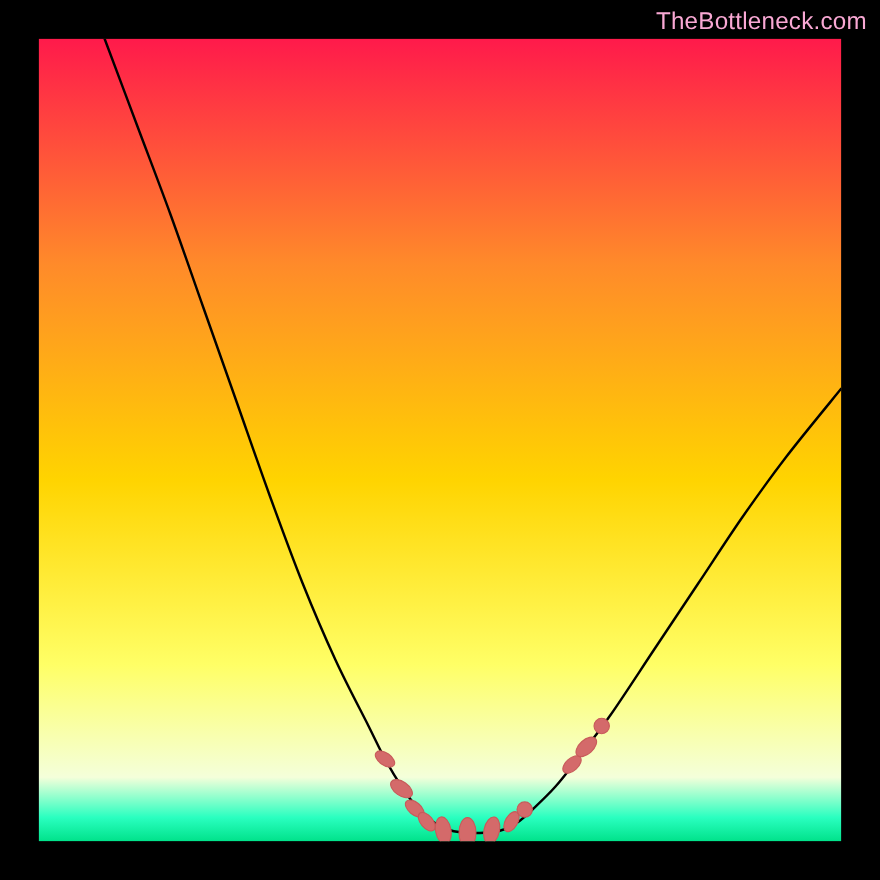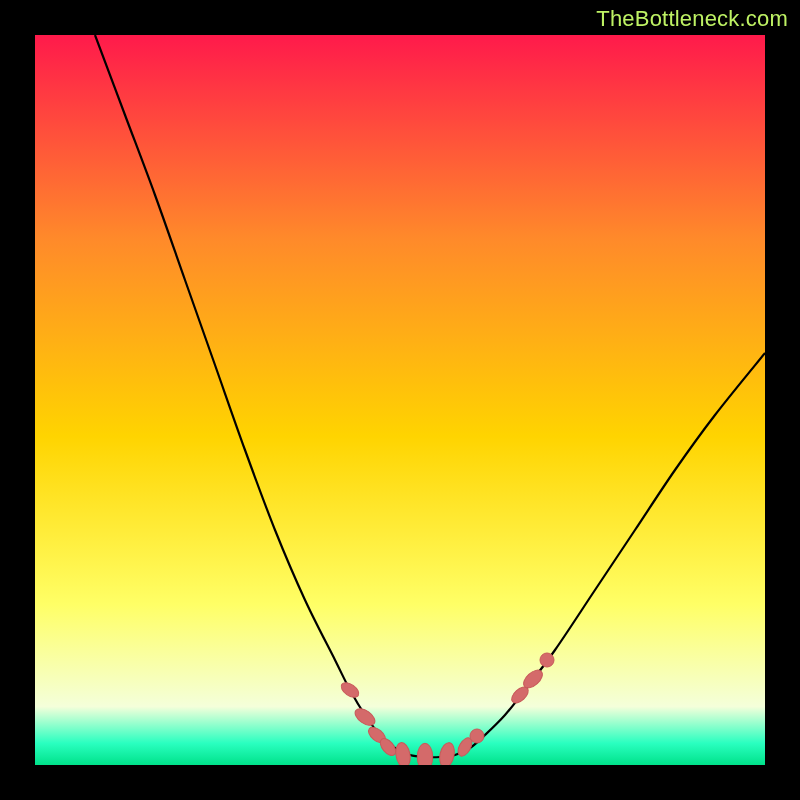--- a/index.html
+++ b/index.html
@@ -25,21 +25,21 @@
     width: 730px;
     height: 730px;
     overflow: hidden;
   }
   .watermark {
     position: absolute;
     top: 6px;
     right: 12px;
     font-family: Arial, Helvetica, sans-serif;
     font-size: 22px;
-    color: #bef264;
+    color: #f9a8d4;
     letter-spacing: 0.2px;
   }
   svg { display: block; }
 </style>
 </head>
 <body>
 
 <div class="frame">
 
   <div class="plot">

